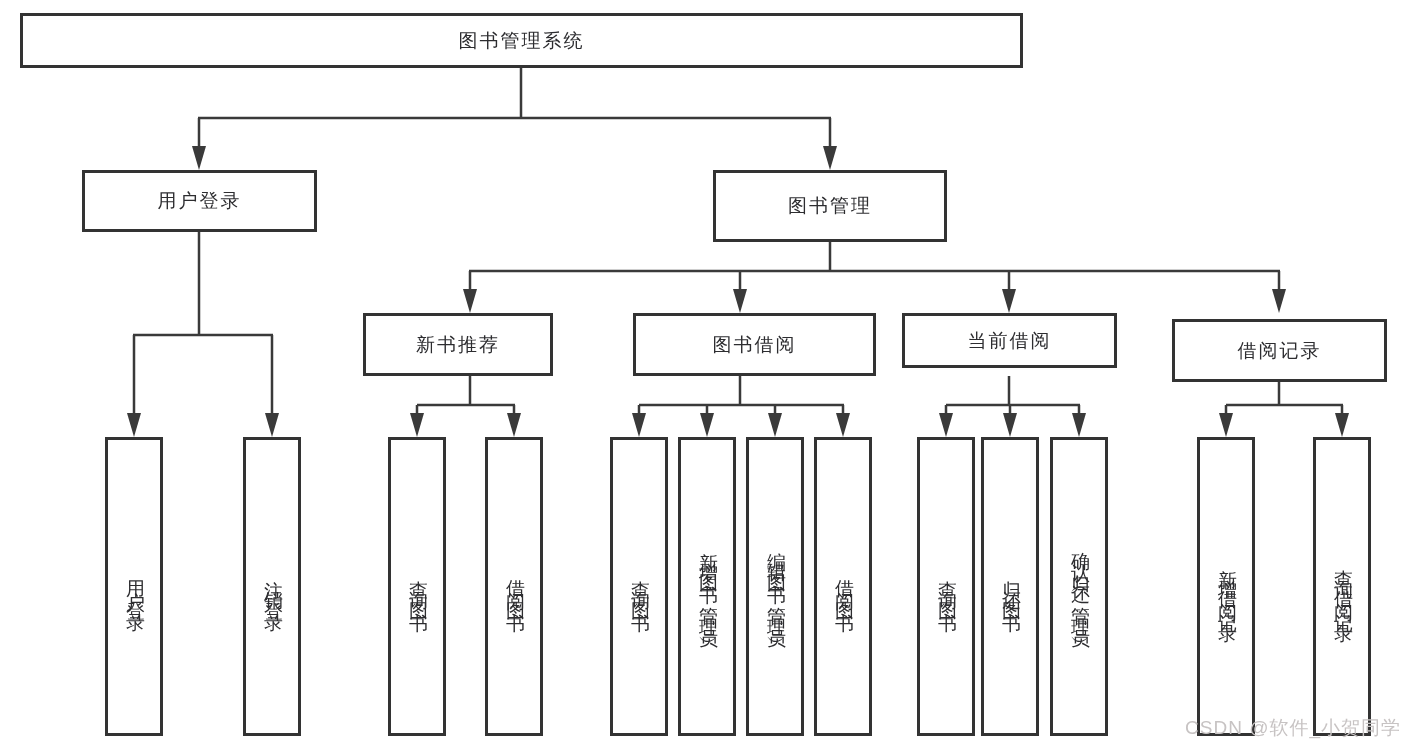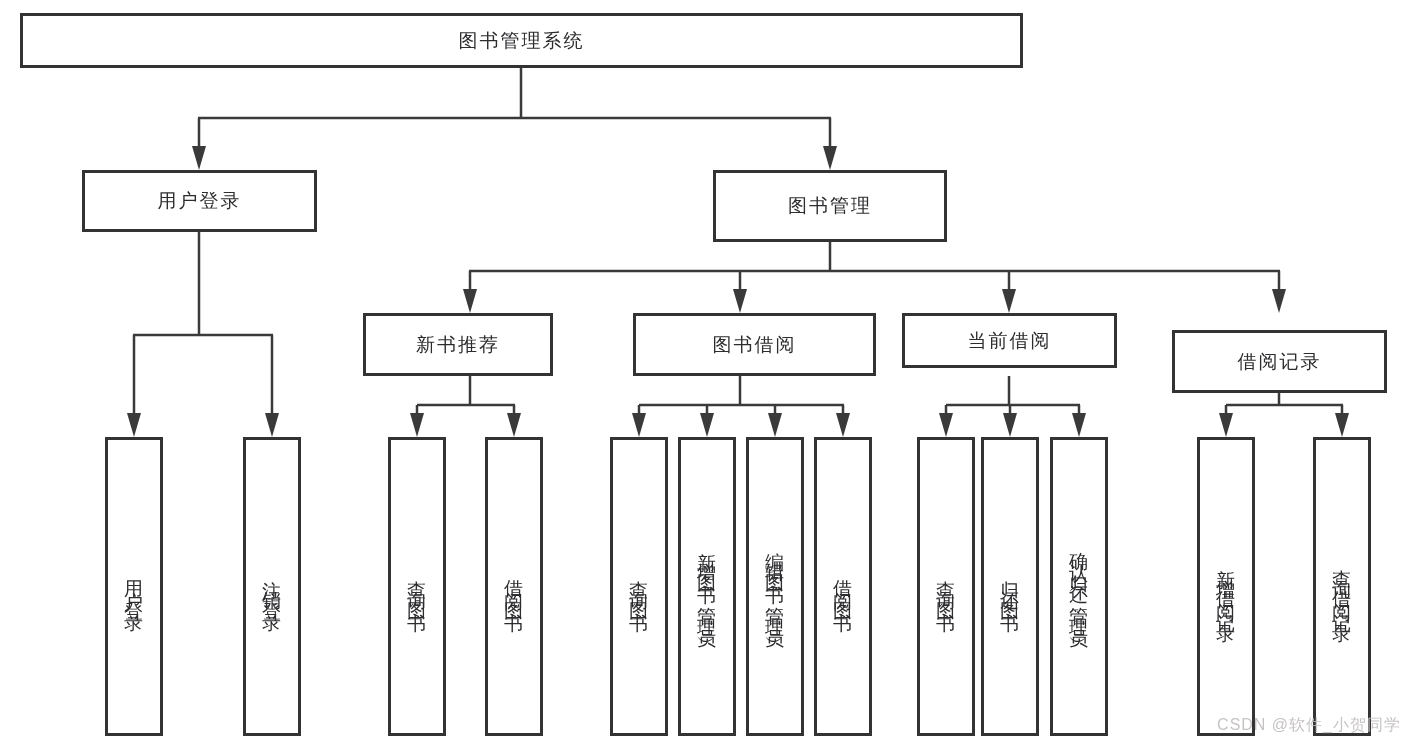--- a/index.html
+++ b/index.html
@@ -24,20 +24,21 @@
     pointer-events: none;
   }
   .box {
     position: absolute;
     box-sizing: border-box;
     background: #ffffff;
     border: 3px solid #333333;
     display: flex;
     align-items: center;
     justify-content: center;
+    font-family: Liberation Mono, monospace;
   }
   .lbl {
     color: #2d2d30;
     font-size: 19px;
     letter-spacing: 2px;
     white-space: nowrap;
   }
   .leaf {
     top: 437px;
     width: 58px;
@@ -49,21 +50,21 @@
     color: #2d2d30;
     font-size: 19px;
     letter-spacing: 11px;
     line-height: 1;
     white-space: nowrap;
   }
   .watermark {
     position: absolute;
     top: 715px;
     right: 4px;
-    font-size: 16px;
+    font-size: 19px;
     color: #c7c3c3;
     letter-spacing: 1px;
     white-space: nowrap;
     z-index: 5;
   }
 </style>
 </head>
 <body>
 
 <div class="stage">
@@ -114,21 +115,21 @@
 
   <div class="box" style="left:363px;top:313px;width:190px;height:63px">
     <span class="lbl">新书推荐</span>
   </div>
   <div class="box" style="left:633px;top:313px;width:243px;height:63px">
     <span class="lbl">图书借阅</span>
   </div>
   <div class="box" style="left:902px;top:313px;width:215px;height:55px">
     <span class="lbl">当前借阅</span>
   </div>
-  <div class="box" style="left:1172px;top:330px;width:215px;height:63px">
+  <div class="box" style="left:1172px;top:319px;width:215px;height:63px">
     <span class="lbl">借阅记录</span>
   </div>
 
   <div class="box leaf" style="left:105px">
     <span class="vlbl">用户登录</span>
   </div>
   <div class="box leaf" style="left:243px">
     <span class="vlbl">注销登录</span>
   </div>
 

